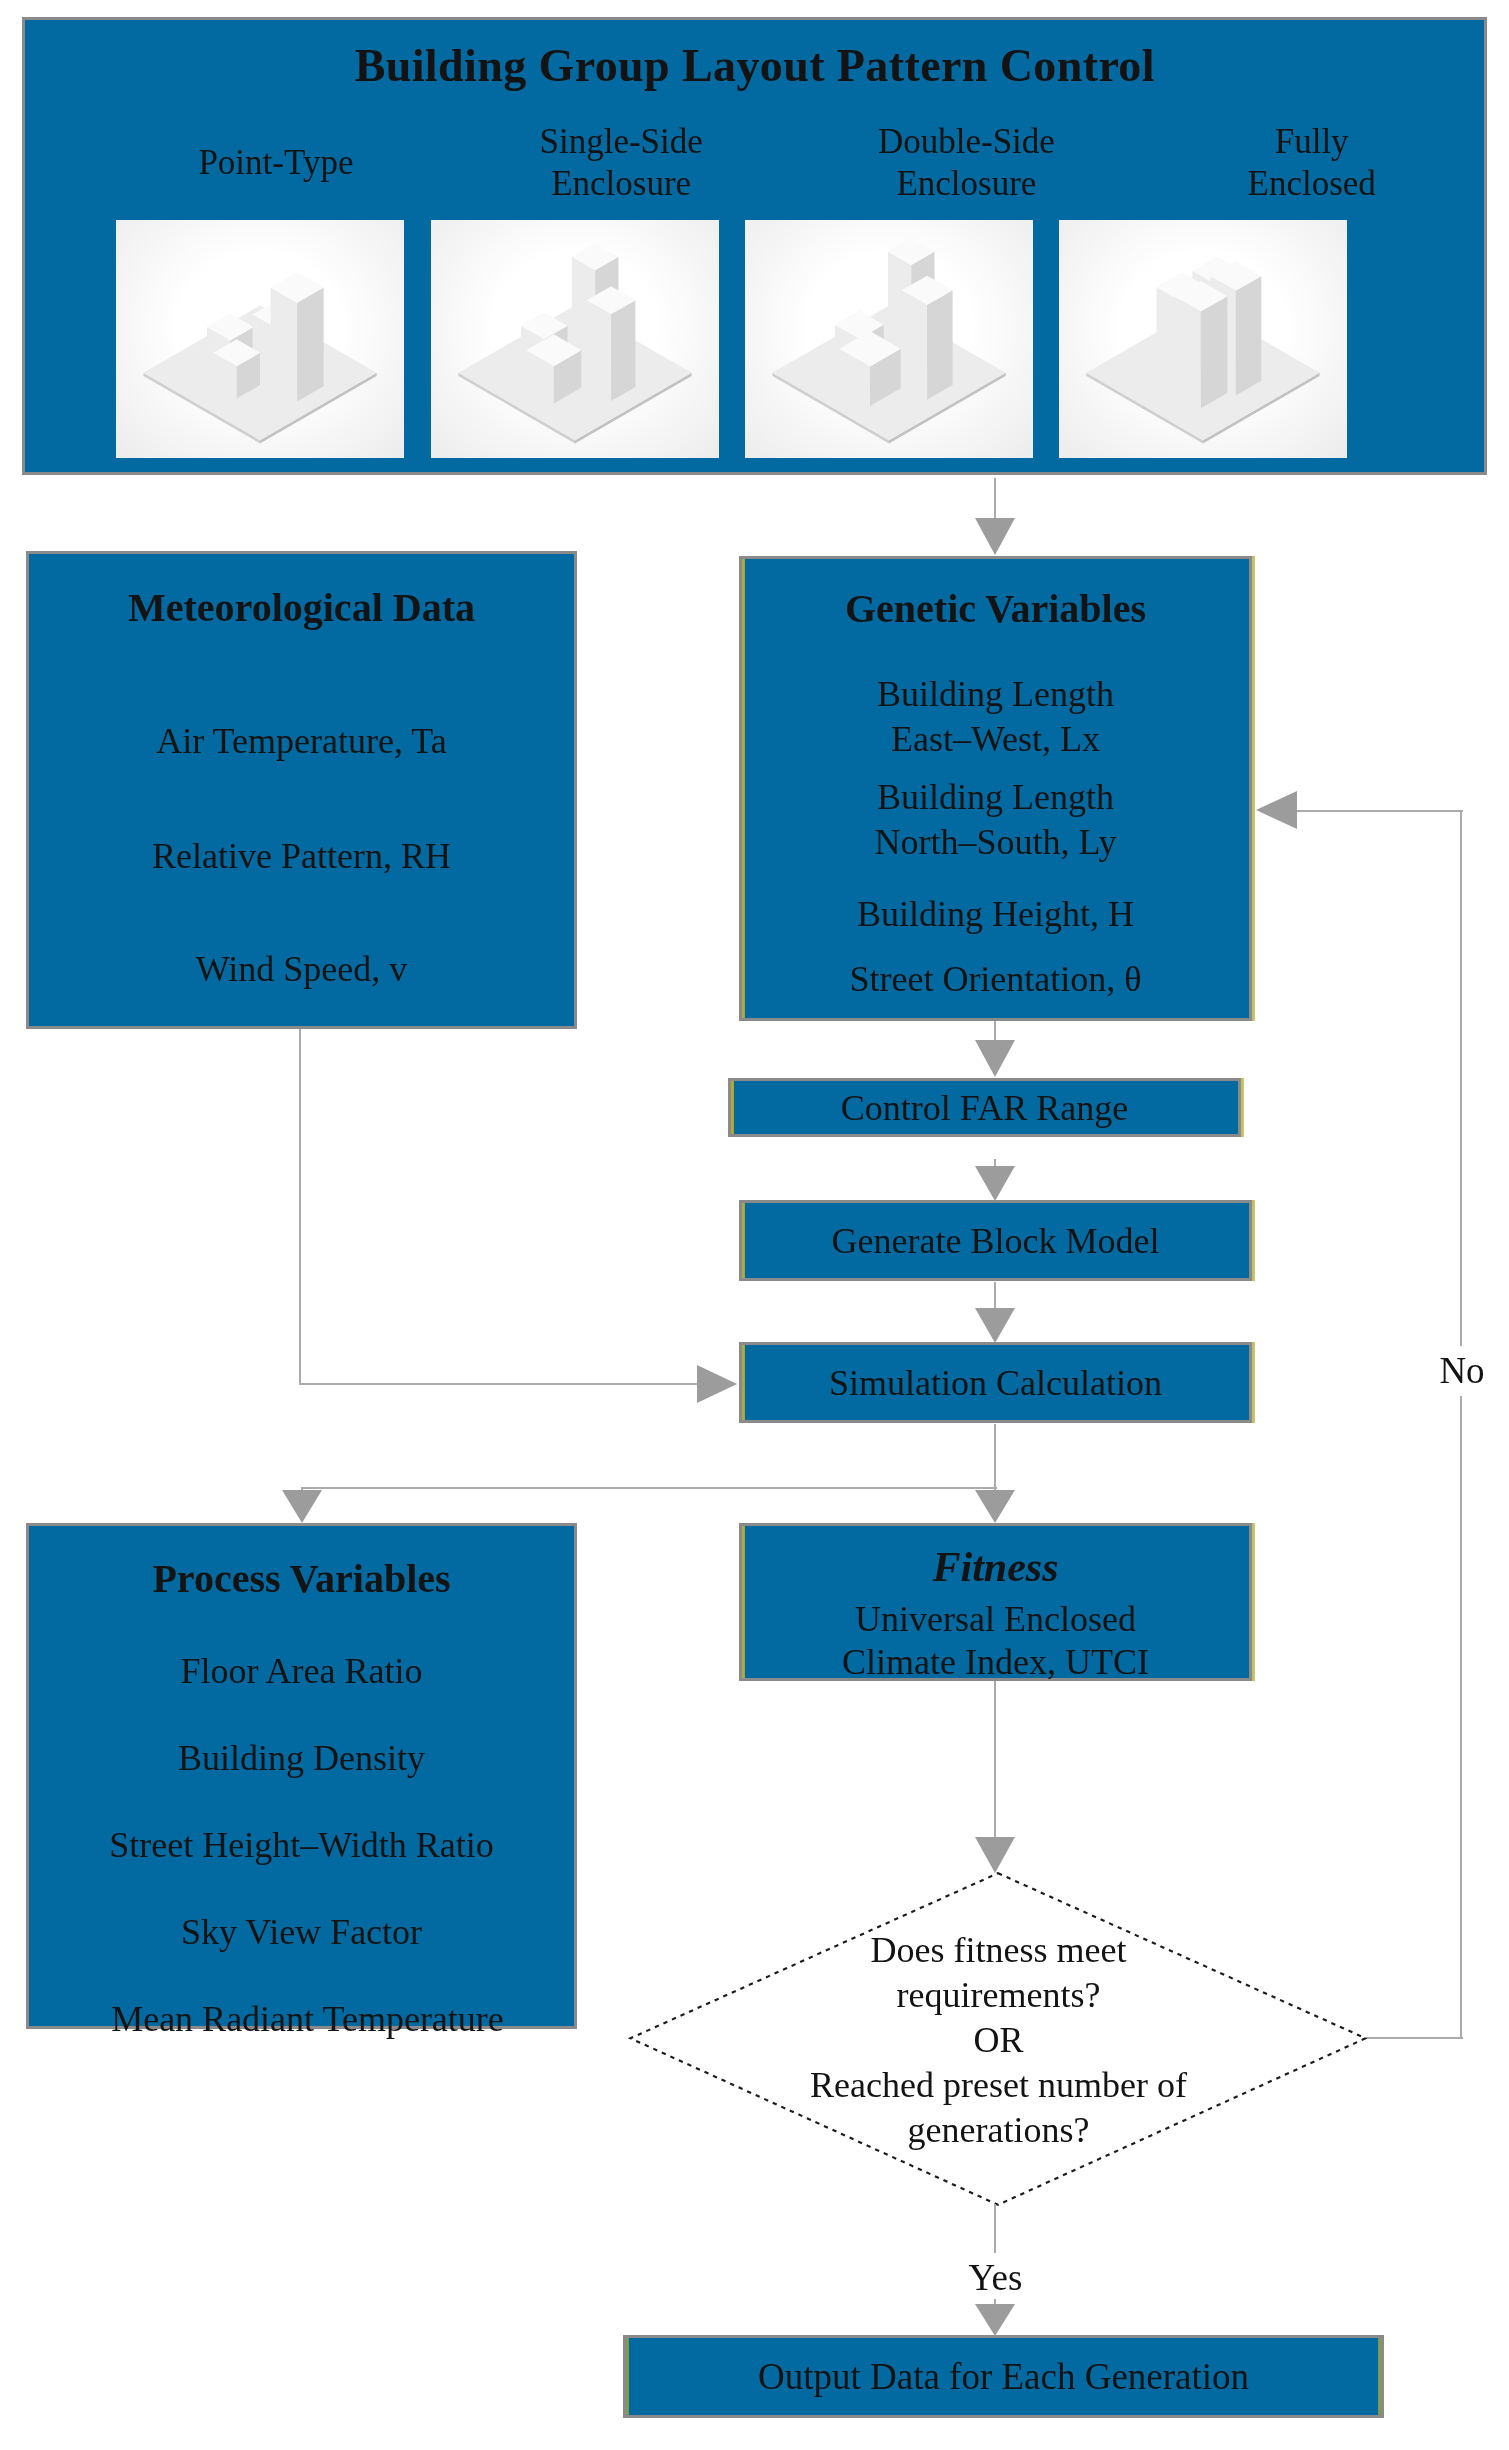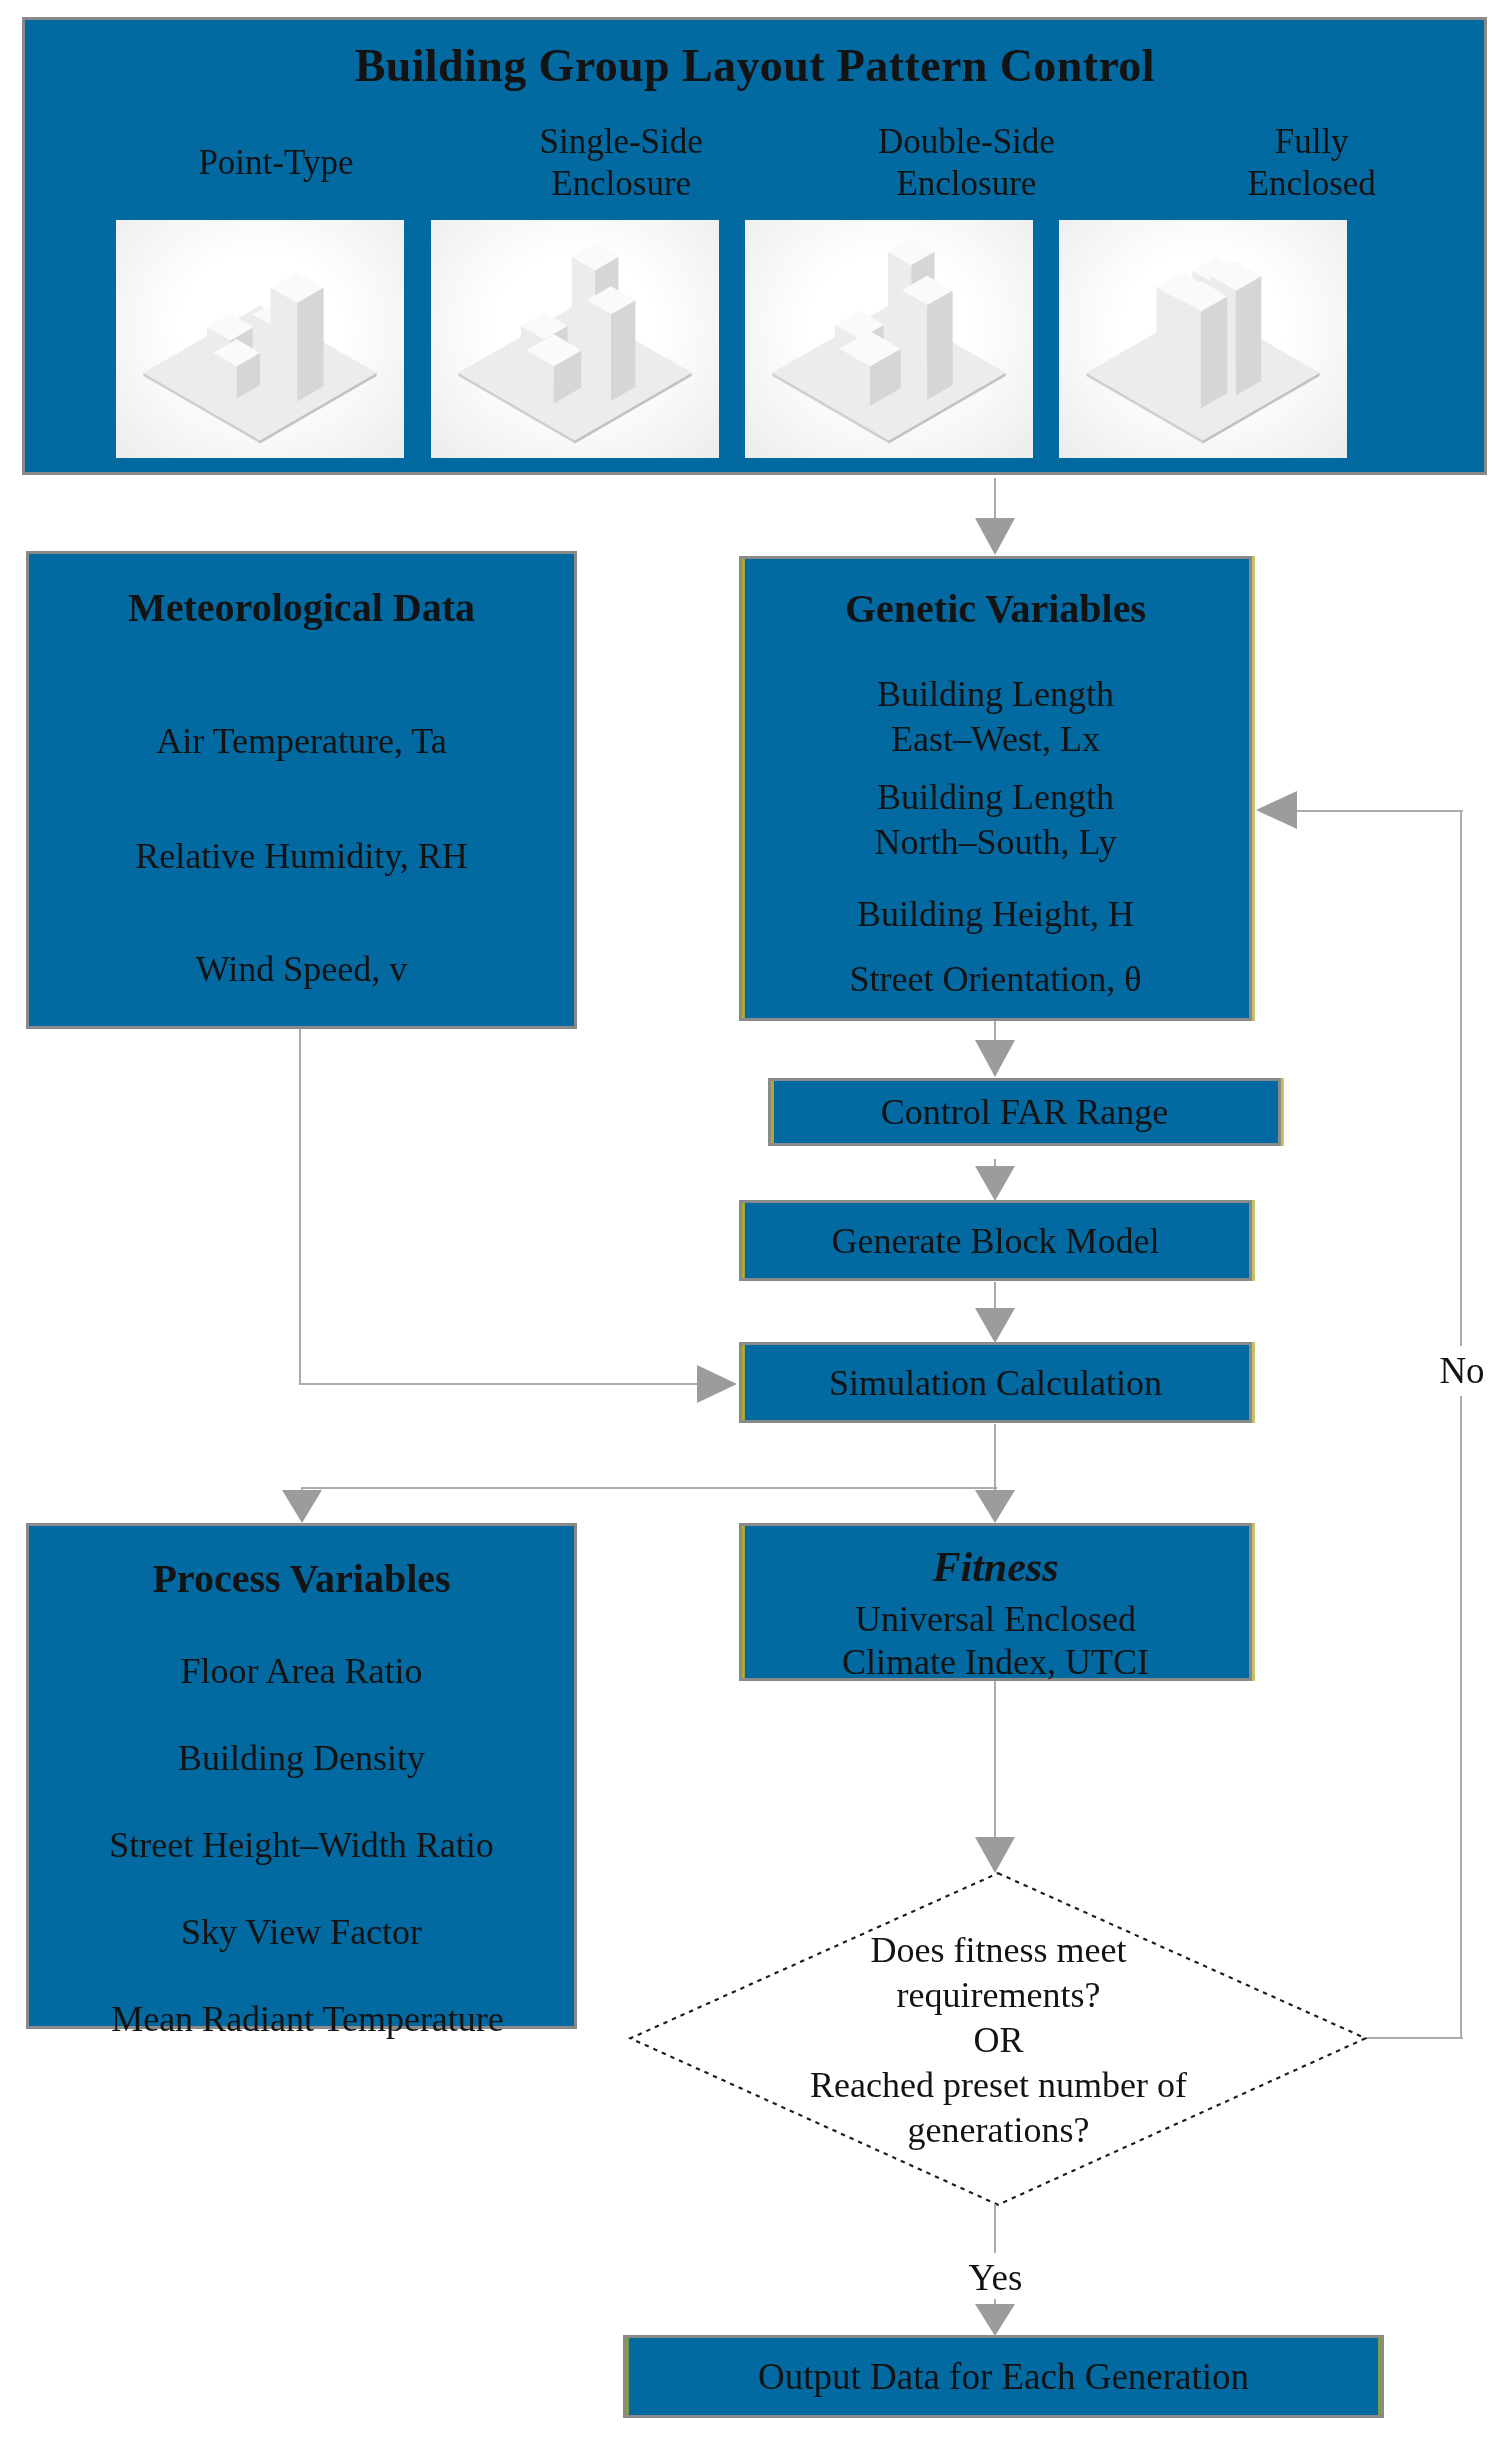--- a/index.html
+++ b/index.html
@@ -162,21 +162,21 @@
           <polygon points="233.8606,240.05 197.0556,261.3 197.0556,126.9 233.8606,105.65" fill="#d6d6d6"></polygon>
           <polygon points="197.0556,84.4 233.8606,105.65 197.0556,126.9 160.2506,105.65" fill="#fafafa"></polygon>
         </svg>
       </div>
   </div>
 </div>
 
 <div class="box titled" style="left:26px;top:551px;width:551px;height:478px;gap:8px;">
   <div class="box-title" style="margin-top:30px;">Meteorological Data</div>
   <div class="item" style="margin-top:81px;">Air Temperature, Ta</div>
-  <div class="item" style="margin-top:65px;">Relative Humidity, RH</div>
+  <div class="item" style="margin-top:65px;">Relative Pattern, RH</div>
   <div class="item" style="margin-top:63px;">Wind Speed, v</div>
 </div>
 
 <div class="box titled accent" style="left:739px;top:556px;width:513px;height:465px;">
   <div class="box-title" style="margin-top:26px;">Genetic Variables</div>
   <div class="item gv-item" style="margin-top:40px;">
     <span>Building Length</span>
     <span>East–West, Lx</span>
   </div>
   <div class="item gv-item" style="margin-top:13px;">
@@ -186,21 +186,21 @@
   <div class="item gv-item" style="margin-top:27px;">
     <span>Building Height, H</span>
     <span></span>
   </div>
   <div class="item gv-item" style="margin-top:20px;">
     <span>Street Orientation, θ</span>
     <span></span>
   </div>
 </div>
 
-<div class="box step accent" style="left:768px;top:1078px;width:513px;height:68px;">
+<div class="box step accent" style="left:728px;top:1078px;width:513px;height:59px;">
   <span>Control FAR Range</span>
 </div>
 
 <div class="box step accent" style="left:739px;top:1200px;width:513px;height:81px;">
   <span>Generate Block Model</span>
 </div>
 
 <div class="box step accent" style="left:739px;top:1342px;width:513px;height:81px;">
   <span>Simulation Calculation</span>
 </div>

